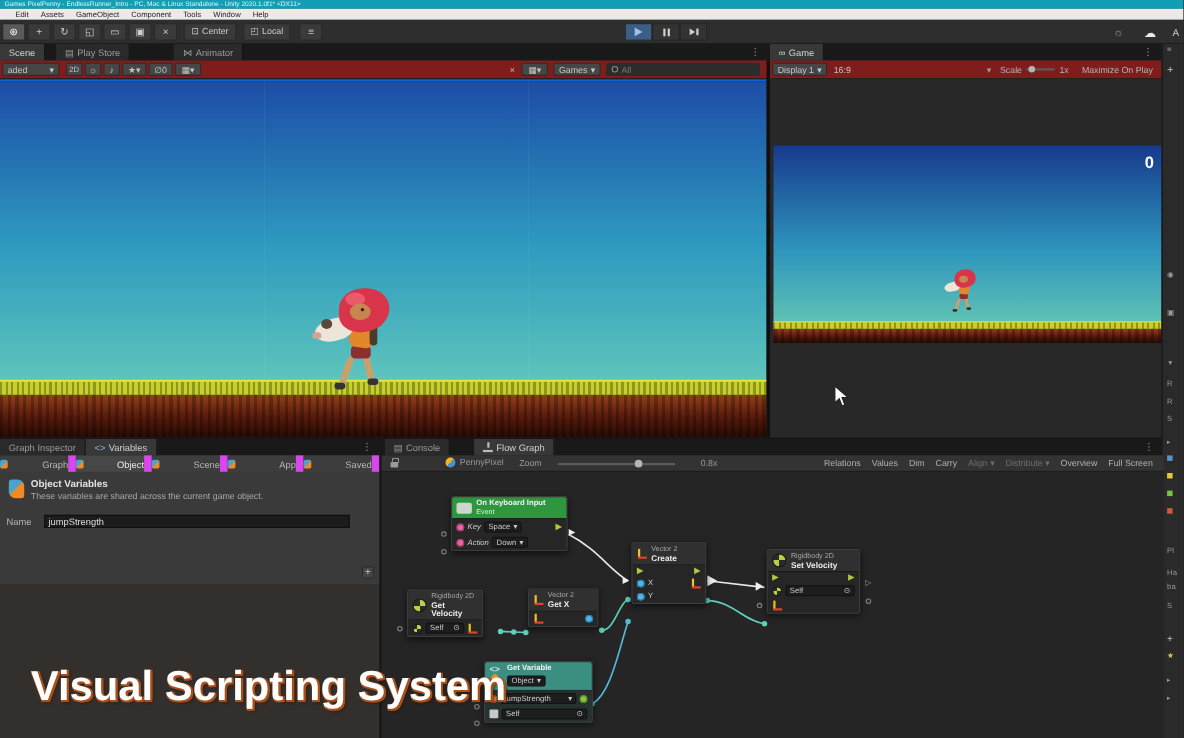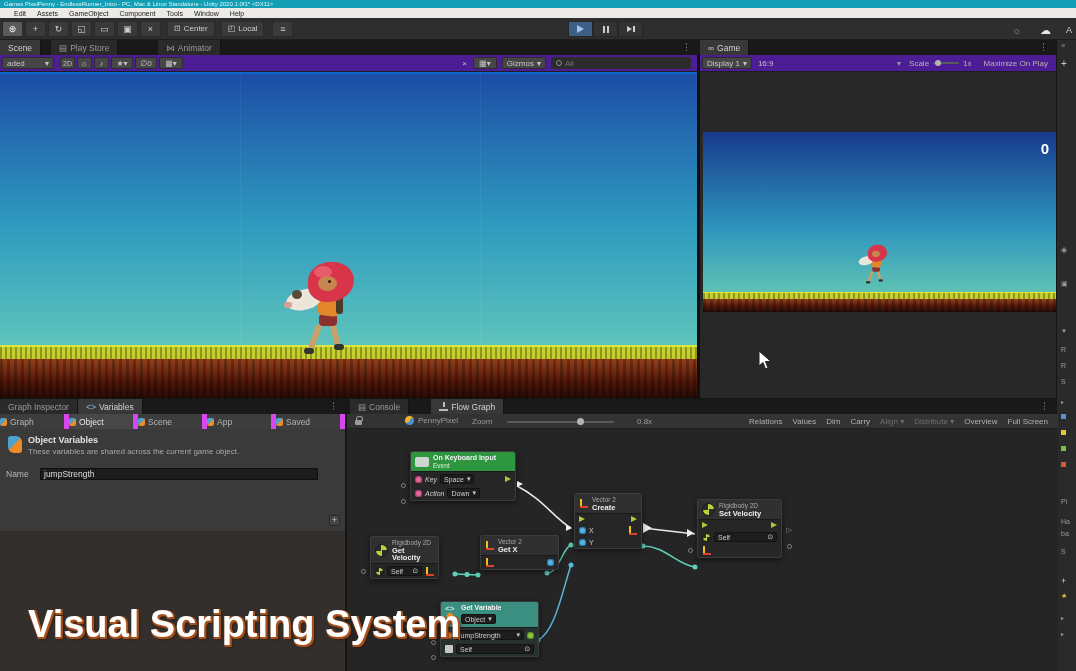--- a/index.html
+++ b/index.html
@@ -17,21 +17,21 @@
   .playbtn{width:25px;height:16px;display:flex;align-items:center;justify-content:center;background:#333;border:1px solid #262626}
   .playbtn.active{background:#3e5f85}
   .playtri{width:0;height:0;border-left:7px solid #9cc3ef;border-top:4px solid transparent;border-bottom:4px solid transparent}
   .steptri{width:0;height:0;border-left:5px solid #cfcfcf;border-top:3px solid transparent;border-bottom:3px solid transparent}
   .pbar{width:2px;height:7px;background:#cfcfcf;display:inline-block}
   
   .tabrow{background:#191919;height:15px;display:flex;align-items:stretch}
   .tab{height:15px;font-size:8.5px;padding:0 8px;background:#2a2a2a;color:#9a9a9a;display:inline-flex;align-items:center;gap:3px;border-right:1px solid #141414}
   .tab.active{background:#383838;color:#d2d2d2}
   .kebab{color:#9a9a9a;font-size:9px;line-height:9px}
-  .subbar{background:#4c1d95;height:17px;display:flex;align-items:center;font-size:8px;color:#b5b5b5}
+  .subbar{background:#7f1d1d;height:17px;display:flex;align-items:center;font-size:8px;color:#b5b5b5}
   .ddpill{background:#464646;border:1px solid #2c2c2c;border-radius:2px;height:12px;display:inline-flex;align-items:center;gap:3px;padding:0 4px;color:#c8c8c8}
   .miniico{width:15px;height:12px;background:#464646;border:1px solid #2c2c2c;border-radius:2px;display:inline-flex;align-items:center;justify-content:center;font-size:8px;color:#c3c3c3;margin-left:2px}
   
   .sceneview{left:0;top:72px;width:697px;height:326px;overflow:hidden}
   .skyline{position:absolute;left:0;top:0;width:100%;height:2px;background:#0f65cc}
   .sky{position:absolute;left:0;top:2px;width:100%;height:271px;background:linear-gradient(#1c4da6,#2e9abf 55%,#5ec4bc 100%)}
   .seam{position:absolute;top:2px;height:271px;width:1px;background:rgba(255,255,255,.05)}
   .grass{position:absolute;left:0;width:100%;background:#c6cf2e;border-top:2px solid #dde63c;background-image:repeating-linear-gradient(90deg,rgba(85,95,10,.5) 0 2px,transparent 2px 5px)}
   .dirt{position:absolute;left:0;width:100%;background:linear-gradient(#93401b,#54180a 55%,#240b04);background-image:repeating-linear-gradient(90deg,rgba(0,0,0,.25) 0 3px,transparent 3px 7px),linear-gradient(#93401b,#54180a 55%,#240b04)}
   .gameview{left:697px;top:72px;width:359px;height:326px;background:#282828;border-left:3px solid #101010;overflow:hidden}
@@ -54,21 +54,21 @@
   .sp-leg1{left:20px;top:64px;width:6px;height:26px;background:#caa06a;transform:rotate(20deg);border-radius:3px}
   .sp-leg2{left:40px;top:62px;width:6px;height:24px;background:#caa06a;transform:rotate(-14deg);border-radius:3px}
   .sp-shoe1{left:12px;top:88px;width:10px;height:6px;background:#333;border-radius:3px}
   .sp-shoe2{left:42px;top:84px;width:10px;height:6px;background:#333;border-radius:3px}
   
   .strip{left:1056px;top:40px;width:20px;height:631px;background:#2a2a2a;border-left:1px solid #161616;font-size:7px;color:#9a9a9a}
   .strip .abs{left:4px}
   .sq{width:5px;height:5px;display:inline-block}
   
   .varpanel{left:0;top:398px;width:345px;height:273px;background:#322f2d;border-top:1px solid #141414}
-  .seg{flex:1;text-align:center;height:15px;font-size:8.5px;background:#3d3d3d;color:#b5b5b5;border-right:5px solid #d946ef;display:flex;align-items:center;justify-content:flex-start;gap:3px}
+  .seg{flex:1;text-align:center;height:15px;font-size:8.5px;background:#3d3d3d;color:#b5b5b5;border-right:7px solid #d946ef;display:flex;align-items:center;justify-content:space-between;gap:3px}
   .seg.active{background:#474747;color:#e8e8e8}
   .segico{width:7px;height:8px;background:linear-gradient(135deg,#4aa3cf 0 45%,#f08a24 55% 100%);border-radius:2px}
   .varcontent{position:absolute;left:0;top:30px;width:345px;height:102px;background:#3a3a3a}
   .boltico{position:absolute;left:8px;top:7px;width:14px;height:17px;background:linear-gradient(135deg,#4aa3cf 0 42%,#f08a24 52% 100%);border-radius:3px 6px 3px 6px}
   .vh{position:absolute;left:28px;top:6px;font-size:9px;font-weight:bold;color:#e2e2e2}
   .vd{position:absolute;left:28px;top:18px;font-size:8px;color:#a8a8a8}
   .frow{position:absolute;left:6px;display:flex;align-items:center;height:13px}
   .flabel{width:34px;font-size:8.5px;color:#b5b5b5}
   .finput{width:278px;background:#1c1c1c;border:1px solid #0f0f0f;height:12px;line-height:11px;font-size:8.5px;color:#ddd;padding:0 3px}
   .fdrop{width:278px;background:#1c1c1c;border:1px solid #0f0f0f;height:12px;font-size:8.5px;color:#ddd;padding:0 3px;display:flex;align-items:center;gap:4px}
@@ -211,21 +211,21 @@
       <span>▦</span>
       <span>▾</span>
     </span>
   <span class="spacer"></span>
   <span style="margin-right:4px;color:#c3c3c3">×</span>
   <span class="miniico" style="width:24px">
       <span>▦</span>
       <span>▾</span>
     </span>
   <span class="ddpill" style="margin-left:5px">
-    <span>Gizmos</span>
+    <span>Games</span>
     <span>▾</span>
     </span>
   <span class="ddpill" style="margin:0 6px 0 5px;width:140px;background:#2c2c2c;color:#777">
     <span style="width:6px;height:6px;border:1px solid #888;border-radius:50%;display:inline-block"></span>
     <span>All</span>
     </span>
 </div>
 
 <div class="abs sceneview">
   <div class="skyline"></div>
@@ -472,21 +472,21 @@
         <span class="wheel s"></span>
         <span class="selffield">
           <span>Self</span>
           <span>⊙</span>
         </span>
         <span class="vec"></span>
       </div>
       <span class="op" style="left:-10px;top:32px"></span>
     </div>
 
-    <div class="node dark" style="left:133px;top:106px;width:79px">
+    <div class="node dark" style="left:133px;top:106px;width:64px">
       <div class="nhead dark">
         <span class="vec"></span>
         <span>
           <div class="t1">Vector 2</div>
           <div class="t2">Get X</div>
         </span>
       </div>
       <div class="nrow">
         <span class="vec"></span>
         <span class="spacer"></span>

